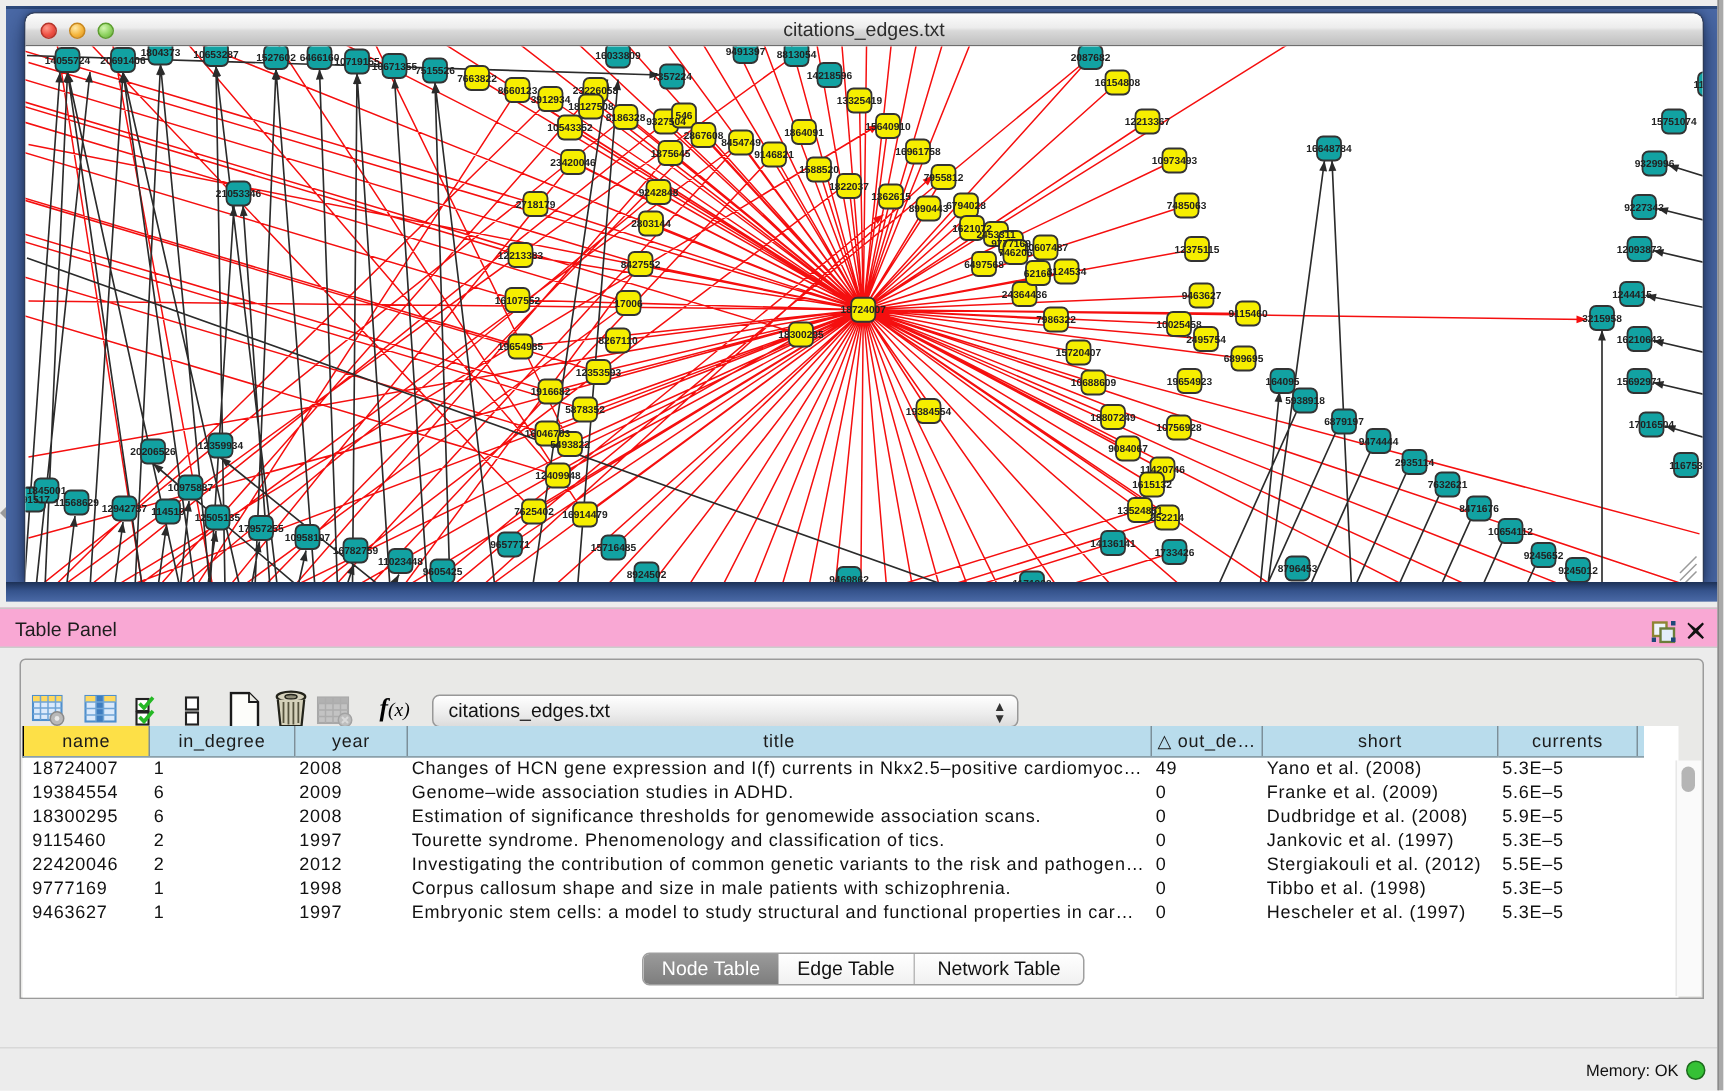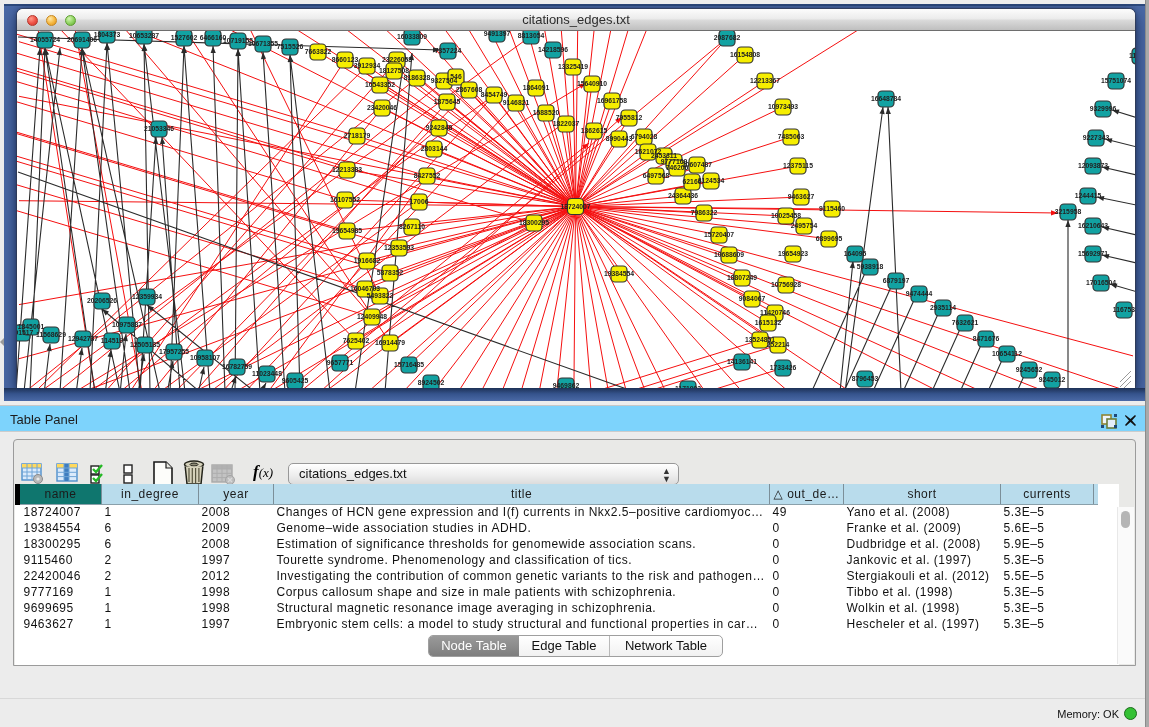--- a/index.html
+++ b/index.html
@@ -12,32 +12,32 @@
  border-bottom:1px solid #6e6e6e}
 .tl{position:absolute;top:6px;width:11px;height:11px;border-radius:50%}
 #tl-r{left:10px;background:radial-gradient(circle at 35% 30%,#ff9a8a,#ee5044 55%,#c63a30);border:1px solid #b5352b}
 #tl-y{left:29px;background:radial-gradient(circle at 35% 30%,#ffe9a8,#f5b63e 55%,#d98f1f);border:1px solid #c8871e}
 #tl-g{left:48px;background:radial-gradient(circle at 35% 30%,#d2f5b0,#8ed360 55%,#64a834);border:1px solid #5d9e30}
 #wtitle{position:absolute;left:0;top:3px;width:100%;text-align:center;font-size:13px;color:#2d2d2d}
 #belowshadow{position:absolute;left:0px;top:384px;width:1141px;height:13px;
  background:linear-gradient(180deg,#1d3156 0%,#35538c 45%,#4a69a6 100%)}
 #lmark{position:absolute;left:0;top:338px;width:0;height:0;border-top:4px solid transparent;border-bottom:4px solid transparent;border-right:4px solid #9a9a9a}
 
-#tphead{position:absolute;left:0;top:405px;width:1145px;height:27px;background:#7dd3fc;border-top:1px solid #c7c7c7;border-bottom:1px solid #cccccc}
+#tphead{position:absolute;left:0;top:405px;width:1145px;height:27px;background:#f9a8d4;border-top:1px solid #c7c7c7;border-bottom:1px solid #cccccc}
 #tphead .t{position:absolute;left:10px;top:6px;font-size:13px;color:#1d1d1d}
 #tpbody{position:absolute;left:0;top:433px;width:1145px;height:294px;background:#ececec}
 #panel{position:absolute;left:13px;top:439px;width:1123px;height:227px;border:1px solid #9b9b9b;border-radius:4px 4px 0 0;background:#e9e9e7;overflow:hidden}
 #toolbar{position:absolute;left:0;top:12px;width:100%;height:43px}
 #combo{position:absolute;left:274px;top:11px;width:391px;height:22px;border:1px solid #989898;border-radius:5px;
  background:linear-gradient(180deg,#ffffff,#ececec 60%,#dcdcdc);font-size:13px;color:#111;line-height:20px;padding-left:10px}
 #combo .ar{position:absolute;right:7px;top:3px;font-size:9px;color:#333;line-height:8px}
 #grid{position:absolute;left:1px;top:44px;width:1104px;height:182px;background:#fff}
 table{border-collapse:collapse;table-layout:fixed;width:1080px;font-size:12px;letter-spacing:0.5px}
 thead td{background:#b9dcec;border-left:1px solid #7c8f99;border-bottom:1px solid #8aa0aa;height:20px;text-align:center;color:#1b1b1b}
-thead td.c0{background:#0f766e;border-left:5px solid #000000}
+thead td.c0{background:#fde047;border-left:1px solid #000000}
 tbody td{height:16px;color:#111;white-space:nowrap;overflow:hidden;padding:0 3px}
 td.c0{width:84px}td.c1{width:97px}td.c2{width:75px}td.c3{width:496px}td.c4{width:74px}td.c5{width:157px}td.c6{width:93px}td.c7{width:4px}
 tbody td.c0{padding-left:6px}
 tbody td.c5{}
 #vsb{position:absolute;right:1px;top:67px;width:17px;height:157px;background:#fafafa;border-left:1px solid #e8e8e8}
 #vsb .th{position:absolute;left:3px;top:4px;width:9px;height:17px;background:#b5b5b5;border-radius:5px}
 
 #segs{position:absolute;left:428px;top:635px;width:295px;height:22px;border:1px solid #9f9f9f;border-radius:5px;background:linear-gradient(#fff,#f1f1f1);overflow:hidden;display:flex}
 #segs .sg{font-size:13px;color:#111;text-align:center;line-height:20px;flex:0 0 auto}
 #segs .sel{background:linear-gradient(#9a9a9a,#7e7e7e);color:#fff}
@@ -633,30 +633,20 @@
             <td class="c0">9777169</td>
             <td class="c1">1</td>
             <td class="c2">1998</td>
             <td class="c3">Corpus callosum shape and size in male patients with schizophrenia.</td>
             <td class="c4">0</td>
             <td class="c5">Tibbo et al. (1998)</td>
             <td class="c6">5.3E–5</td>
             <td class="c7"></td>
           </tr>
           <tr>
-            <td class="c0">9699695</td>
-            <td class="c1">1</td>
-            <td class="c2">1998</td>
-            <td class="c3">Structural magnetic resonance image averaging in schizophrenia.</td>
-            <td class="c4">0</td>
-            <td class="c5">Wolkin et al. (1998)</td>
-            <td class="c6">5.3E–5</td>
-            <td class="c7"></td>
-          </tr>
-          <tr>
             <td class="c0">9463627</td>
             <td class="c1">1</td>
             <td class="c2">1997</td>
             <td class="c3">Embryonic stem cells: a model to study structural and functional properties in car…</td>
             <td class="c4">0</td>
             <td class="c5">Hescheler et al. (1997)</td>
             <td class="c6">5.3E–5</td>
             <td class="c7"></td>
           </tr>
         </tbody>

